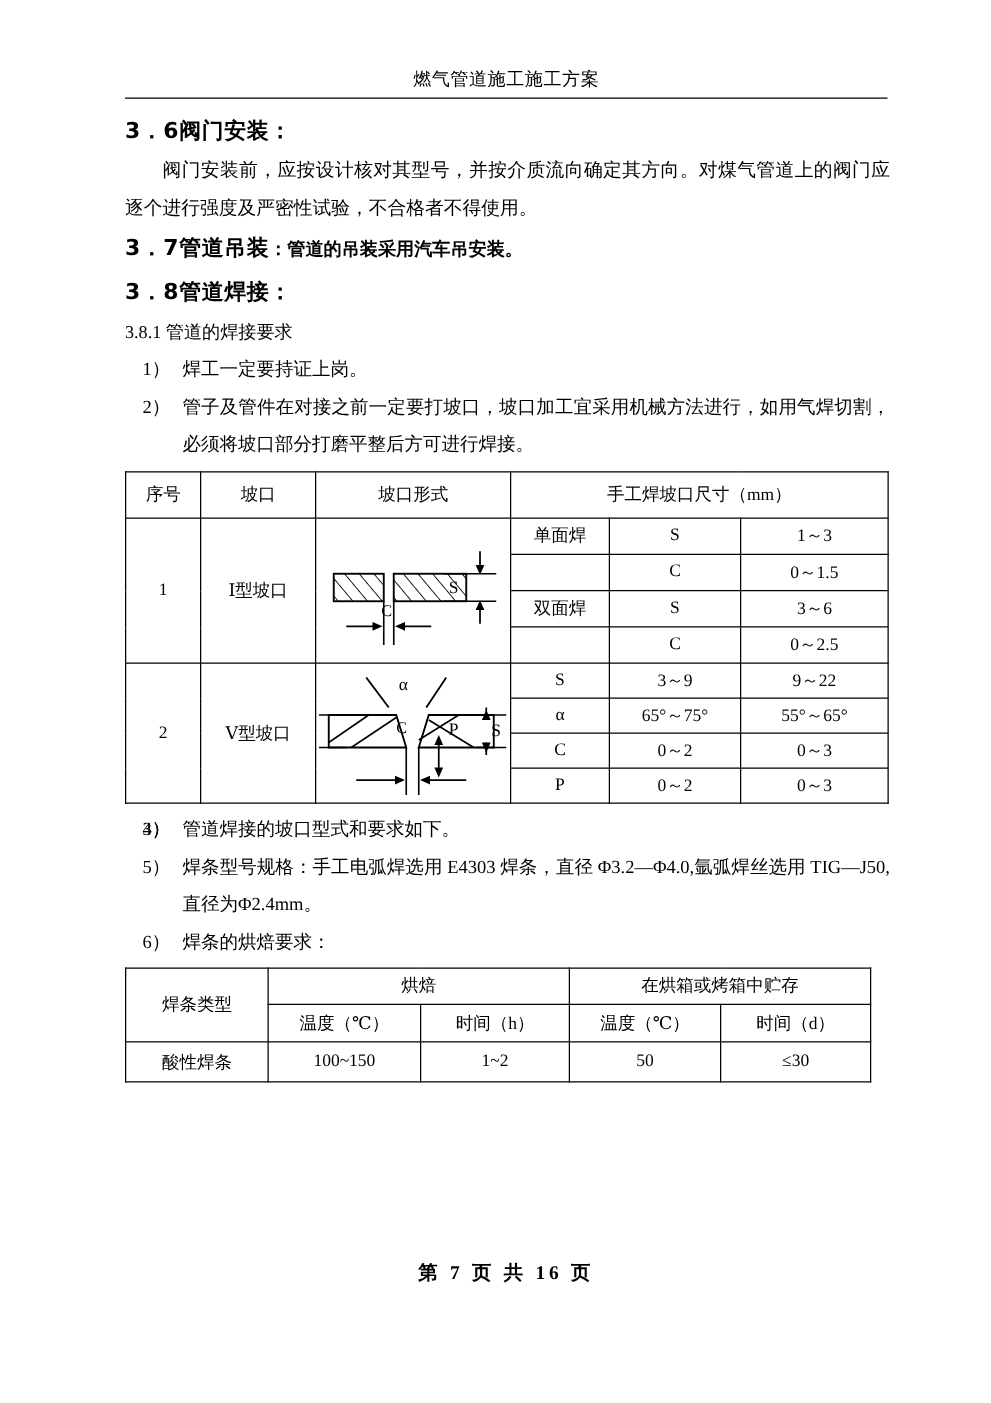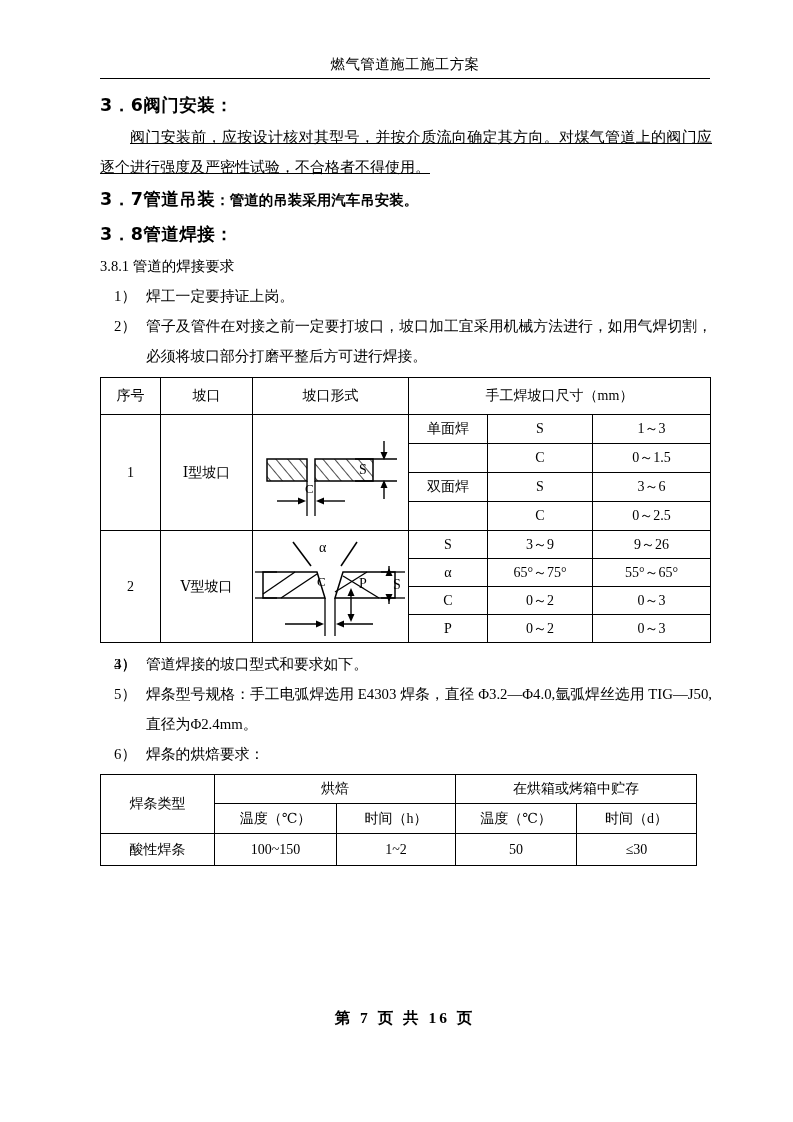--- a/index.html
+++ b/index.html
@@ -62,21 +62,21 @@
     font-size: 14.5px;
     letter-spacing: 0;
   }
   p.para {
     margin: 0;
     font-size: 15px;
     line-height: 30px;
     text-align: justify;
     text-justify: inter-ideograph;
   }
-  p.para.indent { text-indent: 2em; text-decoration: underline; }
+  p.para.indent { text-indent: 2em; }
   p.sub-head {
     margin: 0;
     font-size: 14.5px;
     line-height: 30px;
   }
   
   ol.numlist {
     margin: 0;
     padding: 0;
     list-style: none;
@@ -275,21 +275,21 @@
                 <line x1="70" y1="66" x2="70" y2="104" stroke="#000" stroke-width="1.3"></line>
                 <line x1="80" y1="66" x2="80" y2="104" stroke="#000" stroke-width="1.3"></line>
                 <line x1="30" y1="92" x2="65" y2="92" stroke="#000" stroke-width="1.4"></line>
                 <polygon points="69,92 61,88.5 61,95.5" fill="#000"></polygon>
                 <line x1="118" y1="92" x2="85" y2="92" stroke="#000" stroke-width="1.4"></line>
                 <polygon points="81,92 89,88.5 89,95.5" fill="#000"></polygon>
               </svg>
             </td>
             <td>S</td>
             <td>3～9</td>
-            <td>9～26</td>
+            <td>9～22</td>
           </tr>
           <tr style="height:28px;">
             <td>α</td>
             <td>65°～75°</td>
             <td>55°～65°</td>
           </tr>
           <tr style="height:28px;">
             <td>C</td>
             <td>0～2</td>
             <td>0～3</td>

